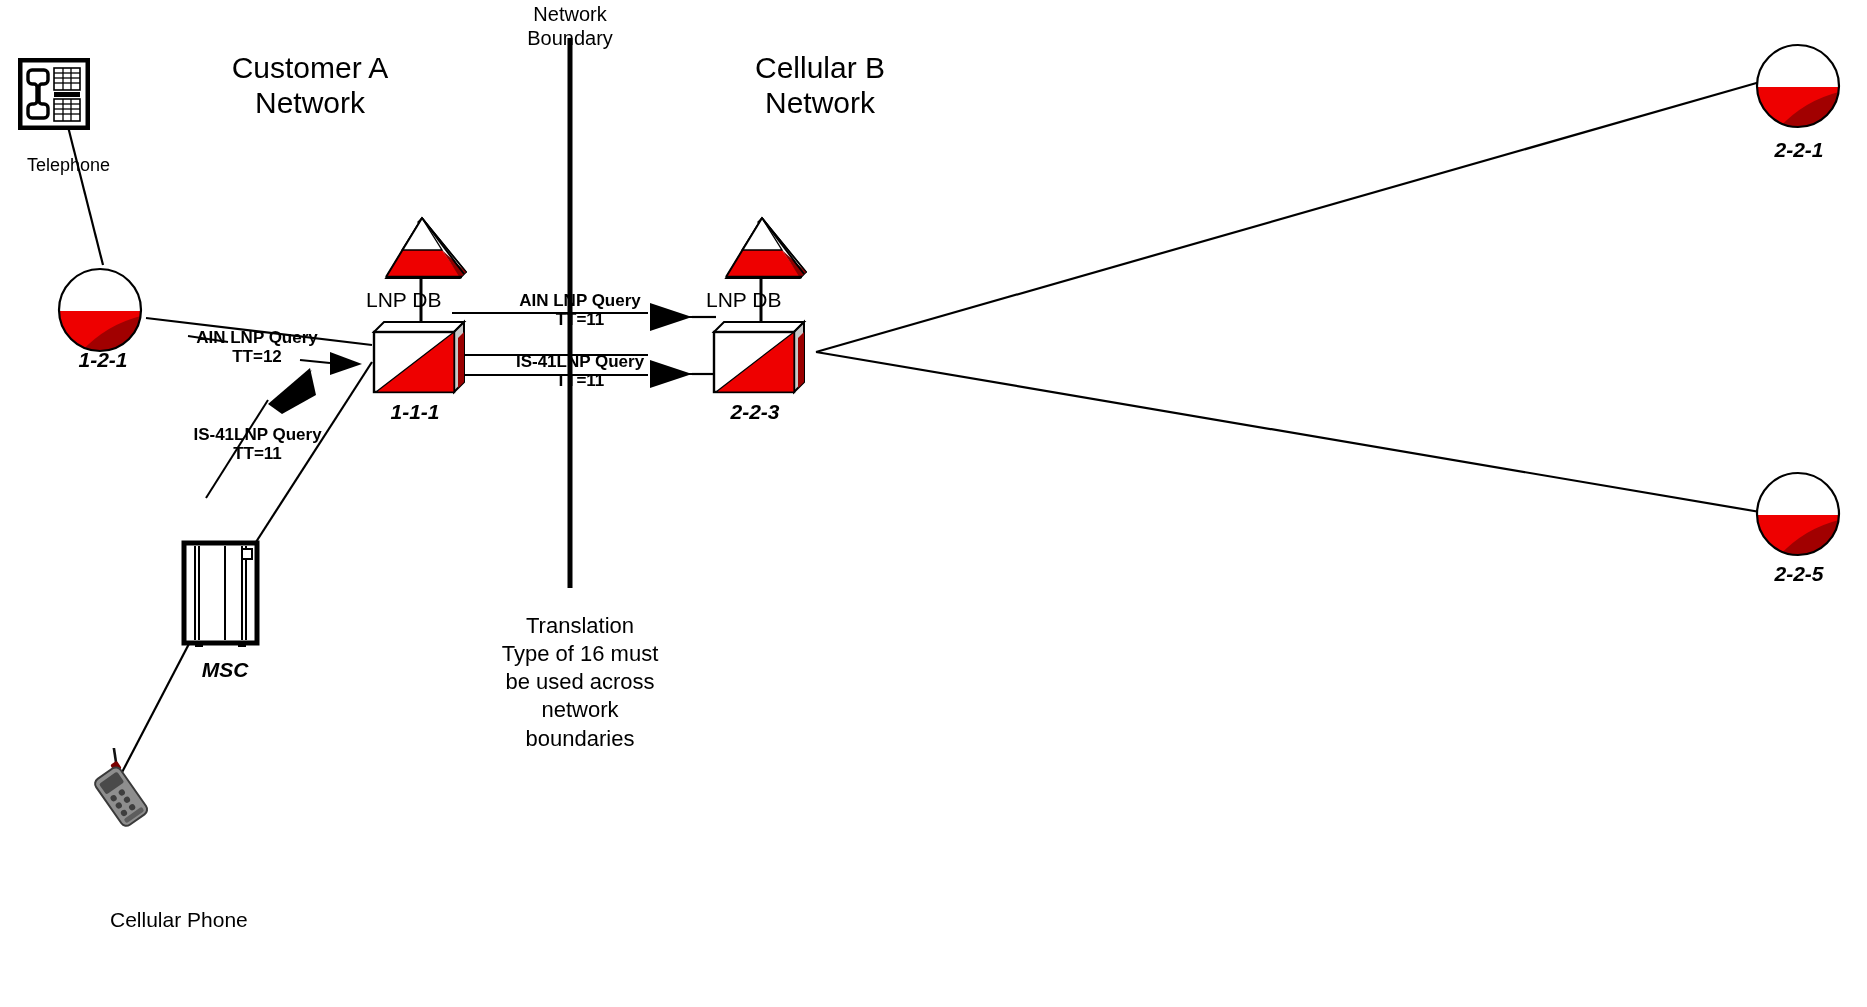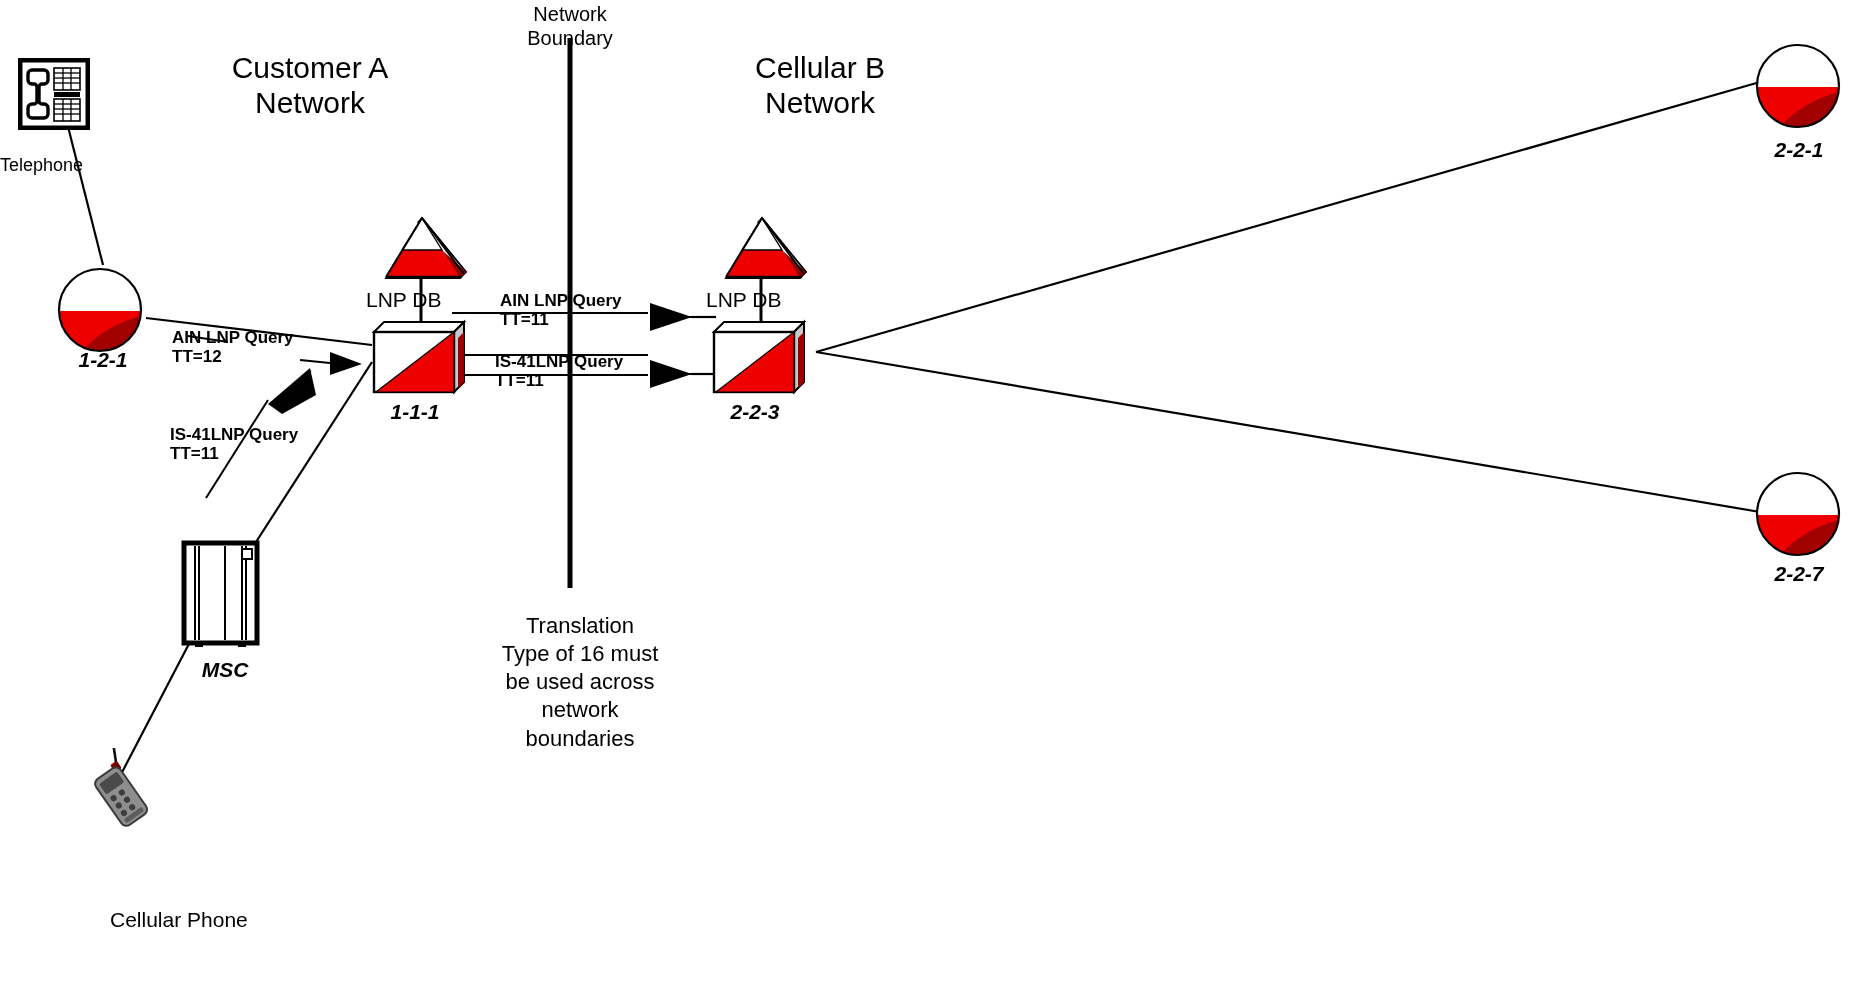--- a/index.html
+++ b/index.html
@@ -42,25 +42,26 @@
     font-weight: bold;
     text-align: center;
     font-style: italic;
   }
   .plain-label {
     font-size: 21px;
     text-align: left;
   }
   .small-label {
     font-size: 18px;
-    text-align: left;
+    text-align: right;
   }
   .query-label {
     font-size: 17px;
     font-weight: bold;
+    text-align: center;
     line-height: 1.12;
   }
   .boundary-label {
     font-size: 20px;
     text-align: center;
     line-height: 1.2;
   }
   .note-label {
     font-size: 22px;
     text-align: center;
@@ -304,15 +305,15 @@
       </defs>
       <g clip-path="url(#clipB2)">
         <rect x="0" y="0" width="96" height="47" fill="#ffffff"></rect>
         <rect x="0" y="47" width="96" height="49" fill="#ee0000"></rect>
         <path d="M96 10 A44 44 0 0 1 96 92 L40 96 A46 46 0 0 0 96 10 Z" fill="#c9c9c9"></path>
         <path d="M20 96 Q50 58 96 50 L96 96 Z" fill="#a10000"></path>
       </g>
       <circle cx="46" cy="46" r="41" fill="none" stroke="#000" stroke-width="2.2"></circle>
     </svg>
   </div>
-  <div class="lbl node-label" style="left:1744px; top:562px; width:110px;">2-2-7</div>
+  <div class="lbl node-label" style="left:1744px; top:562px; width:110px;">2-2-5</div>
 
 </div>
 
 </body></html>

